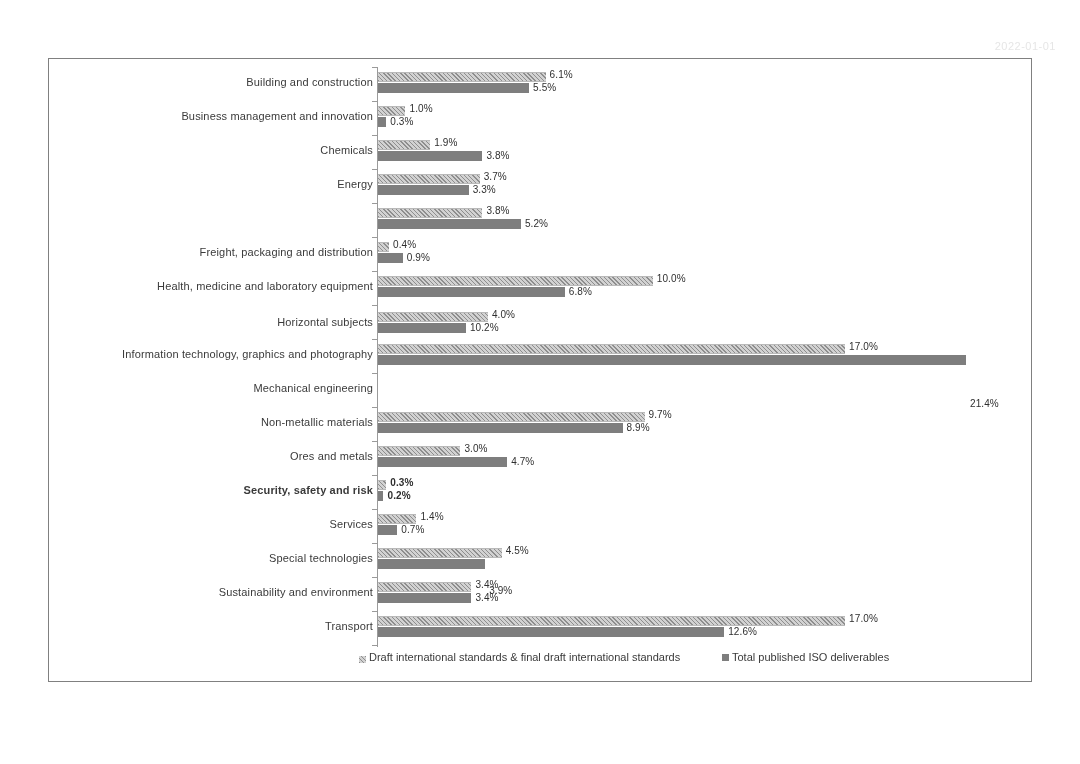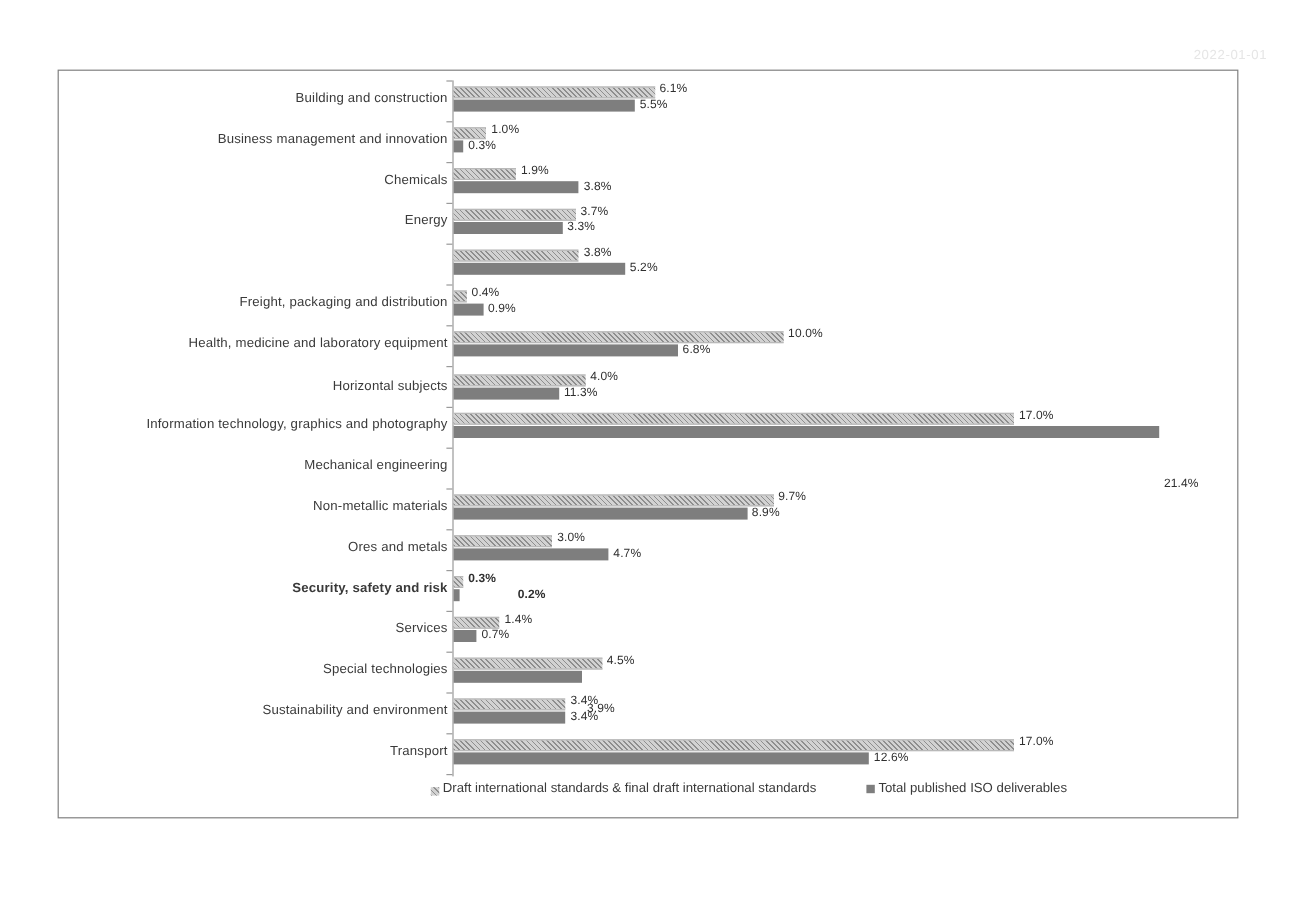--- a/index.html
+++ b/index.html
@@ -223,21 +223,21 @@
               <div class="bar bar-total" title="Total published ISO deliverables: 6.8%" style="width: 186.841px;"></div>
               <div class="val val-total" style="left: 190.841px;">6.8%</div>
             </div>
           </div>
           <div class="row" style="top: 248px;">
             <div class="cat-label">Horizontal subjects</div>
             <div class="bars">
               <div class="bar bar-draft" title="Draft international standards &amp; final draft international standards: 4.0%" style="width: 109.907px;"></div>
               <div class="val val-draft" style="left: 113.907px;">4.0%</div>
               <div class="bar bar-total" title="Total published ISO deliverables: 3.2%" style="width: 87.9252px;"></div>
-              <div class="val val-total" style="left: 91.9252px;">11.3%</div>
+              <div class="val val-total" style="left: 91.9252px;">10.2%</div>
             </div>
           </div>
           <div class="row" style="top: 280px;">
             <div class="cat-label">Information technology, graphics and photography</div>
             <div class="bars">
               <div class="bar bar-draft" title="Draft international standards &amp; final draft international standards: 17.0%" style="width: 467.103px;"></div>
               <div class="val val-draft" style="left: 471.103px;">17.0%</div>
               <div class="bar bar-total" title="Total published ISO deliverables: 21.4%" style="width: 588px;"></div>
               <div class="val val-total" style="left: 592px; margin-top: 44px;">21.4%</div>
             </div>
@@ -262,21 +262,21 @@
               <div class="bar bar-total" title="Total published ISO deliverables: 4.7%" style="width: 129.14px;"></div>
               <div class="val val-total" style="left: 133.14px;">4.7%</div>
             </div>
           </div>
           <div class="row" style="top: 416px; font-weight: bold;">
             <div class="cat-label">Security, safety and risk</div>
             <div class="bars">
               <div class="bar bar-draft" title="Draft international standards &amp; final draft international standards: 0.3%" style="width: 8.24299px;"></div>
               <div class="val val-draft" style="left: 12.243px;">0.3%</div>
               <div class="bar bar-total" title="Total published ISO deliverables: 0.2%" style="width: 5.49533px;"></div>
-              <div class="val val-total" style="left: 9.49533px; margin-left: 44px;">0.2%</div>
+              <div class="val val-total" style="left: 9.49533px;">0.2%</div>
             </div>
           </div>
           <div class="row" style="top: 450px;">
             <div class="cat-label">Services</div>
             <div class="bars">
               <div class="bar bar-draft" title="Draft international standards &amp; final draft international standards: 1.4%" style="width: 38.4673px;"></div>
               <div class="val val-draft" style="left: 42.4673px;">1.4%</div>
               <div class="bar bar-total" title="Total published ISO deliverables: 0.7%" style="width: 19.2336px;"></div>
               <div class="val val-total" style="left: 23.2336px;">0.7%</div>
             </div>

